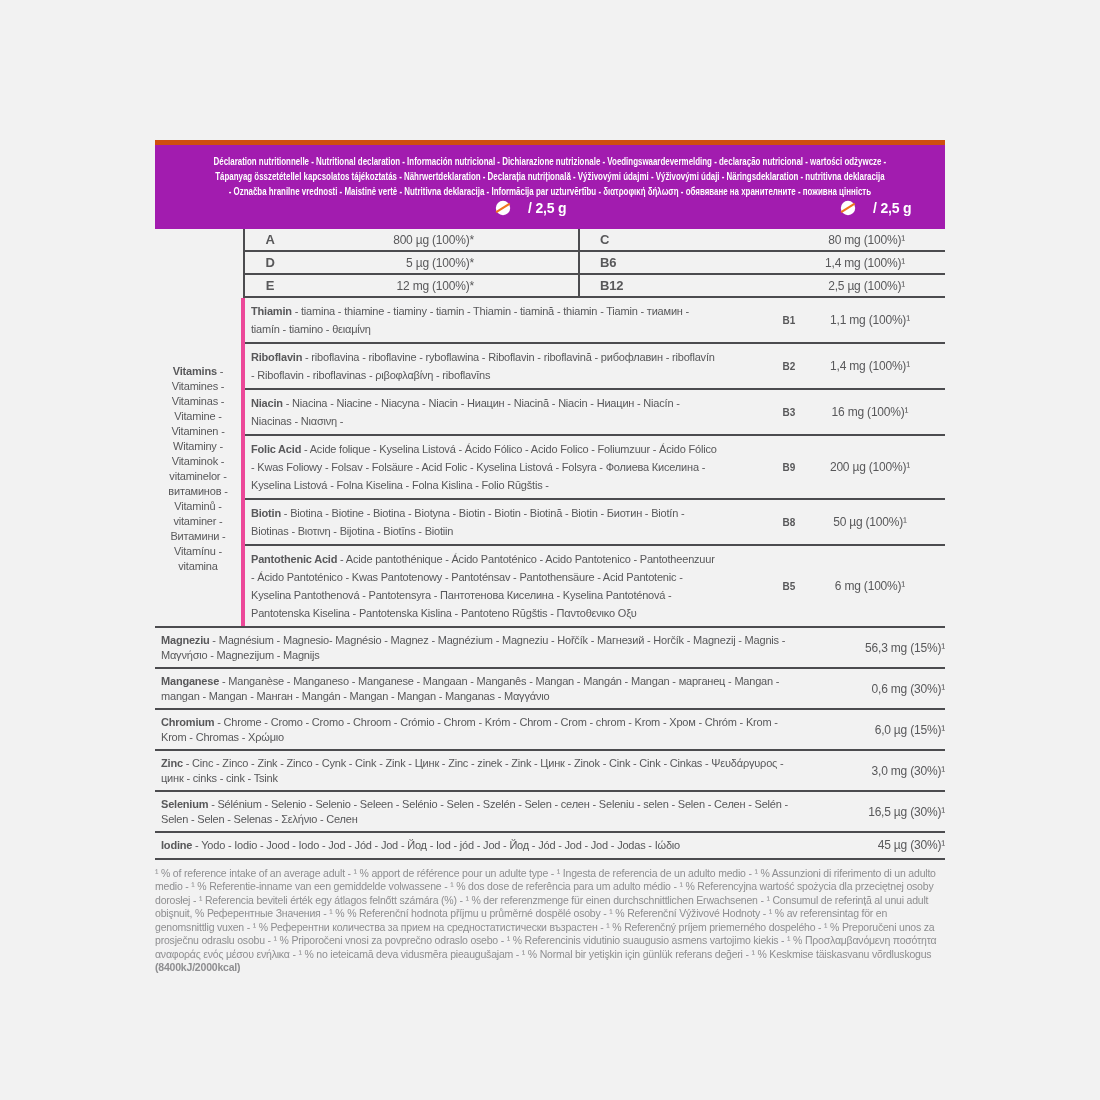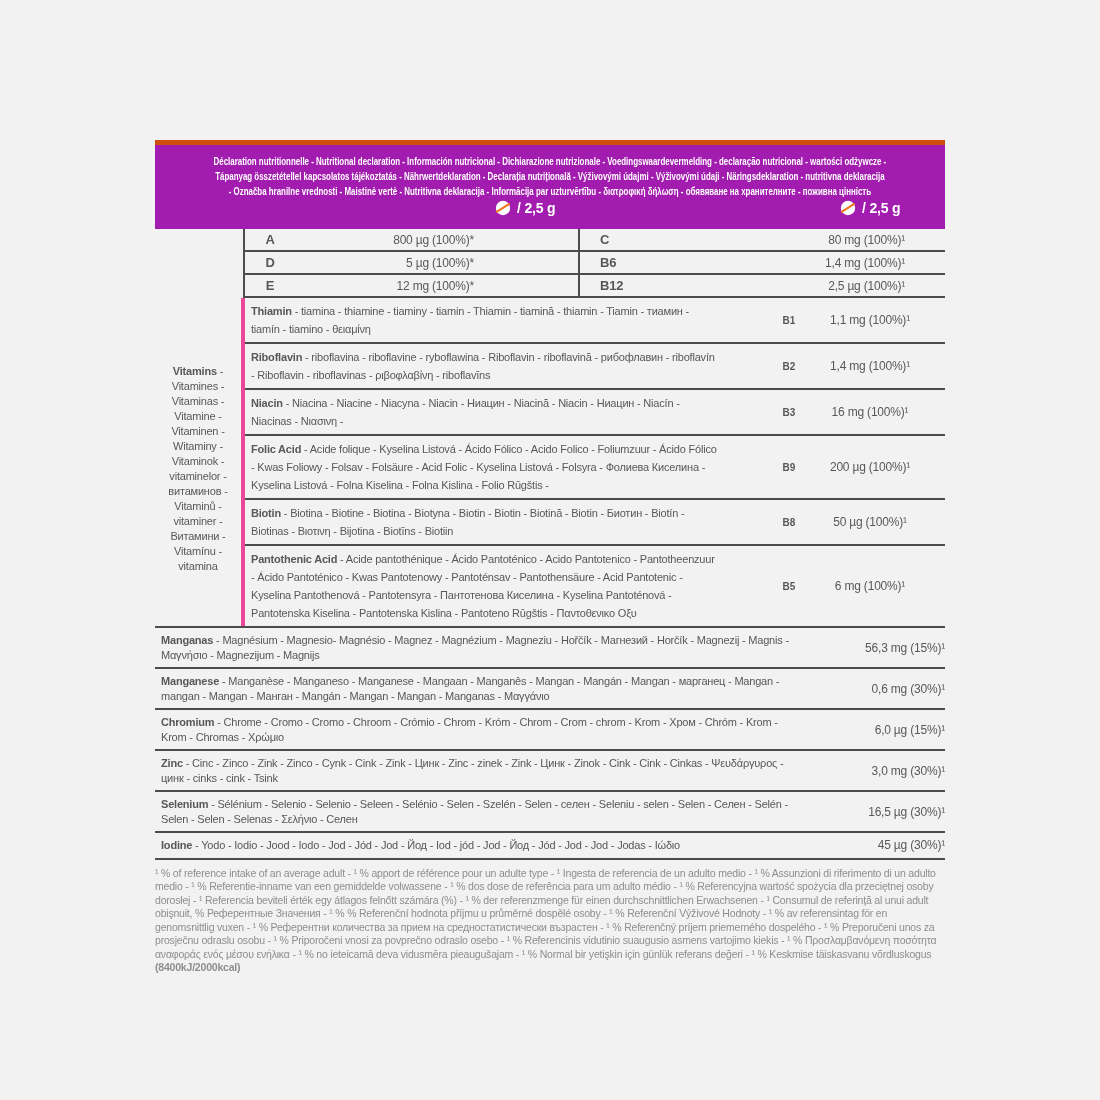--- a/index.html
+++ b/index.html
@@ -7,21 +7,21 @@
   .page{position:relative;width:1100px;height:1100px;background:#f2f2f2;overflow:hidden;}
   .sheet{position:absolute;left:155px;top:140px;width:790px;}
 
   
   .header{background:#a21caf;color:#fff;overflow:hidden;position:relative;}
   .header-topstrip{height:5px;background:#cf4e0e;}
   .header-lines{position:relative;left:14px;width:1058px;transform:scaleX(0.72);transform-origin:left center;
     padding-top:9px;text-align:center;font-weight:bold;font-size:11px;line-height:15px;}
   .hline{white-space:nowrap;}
   .dose-row{position:relative;height:30px;}
-  .dose{position:absolute;top:1px;display:flex;align-items:flex-end;gap:6px;font-weight:bold;font-size:14px;letter-spacing:-0.2px;}
+  .dose{position:absolute;top:1px;display:flex;align-items:flex-end;gap:17px;font-weight:bold;font-size:14px;letter-spacing:-0.2px;}
   .dose-left{left:340px;}
   .dose-right{left:685px;}
   .tablet{width:16px;height:16px;display:block;}
 
   
   .tbl{color:#58585a;letter-spacing:-0.2px;}
   .subtable{display:flex;}
   .sub-left{width:335px;margin-left:88px;border-left:2px solid #4c4c4f;box-sizing:border-box;}
   .sub-right{flex:1;border-left:2px solid #4c4c4f;}
   .sub-row{display:flex;align-items:center;height:21px;border-bottom:2px solid #4c4c4f;}
@@ -156,21 +156,21 @@
             <div class="vcode">B5</div>
             <div class="vval">6 mg (100%)¹</div>
           </div>
 
         </div>
       </div>
 
       <div class="minerals">
 
         <div class="mrow">
-          <div class="mnames"><span class="lead">Manganas</span><span> - Magnésium - Magnesio- Magnésio - Magnez - Magnézium - Magneziu - Hořčík - Магнезий - Horčík - Magnezij - Magnis - Μαγνήσιο - Magnezijum - Magnijs</span></div>
+          <div class="mnames"><span class="lead">Magneziu</span><span> - Magnésium - Magnesio- Magnésio - Magnez - Magnézium - Magneziu - Hořčík - Магнезий - Horčík - Magnezij - Magnis - Μαγνήσιο - Magnezijum - Magnijs</span></div>
           <div class="mval">56,3 mg (15%)¹</div>
         </div>
 
         <div class="mrow">
           <div class="mnames"><span class="lead">Manganese</span><span> - Manganèse - Manganeso - Manganese - Mangaan - Manganês - Mangan - Mangán - Mangan - марганец - Mangan - mangan - Mangan - Манган - Mangán - Mangan - Mangan - Manganas - Μαγγάνιο</span></div>
           <div class="mval">0,6 mg (30%)¹</div>
         </div>
 
         <div class="mrow">
           <div class="mnames"><span class="lead">Chromium</span><span> - Chrome - Cromo - Cromo - Chroom - Crómio - Chrom - Króm - Chrom - Crom - chrom - Krom - Хром - Chróm - Krom - Krom - Chromas - Χρώμιο</span></div>

